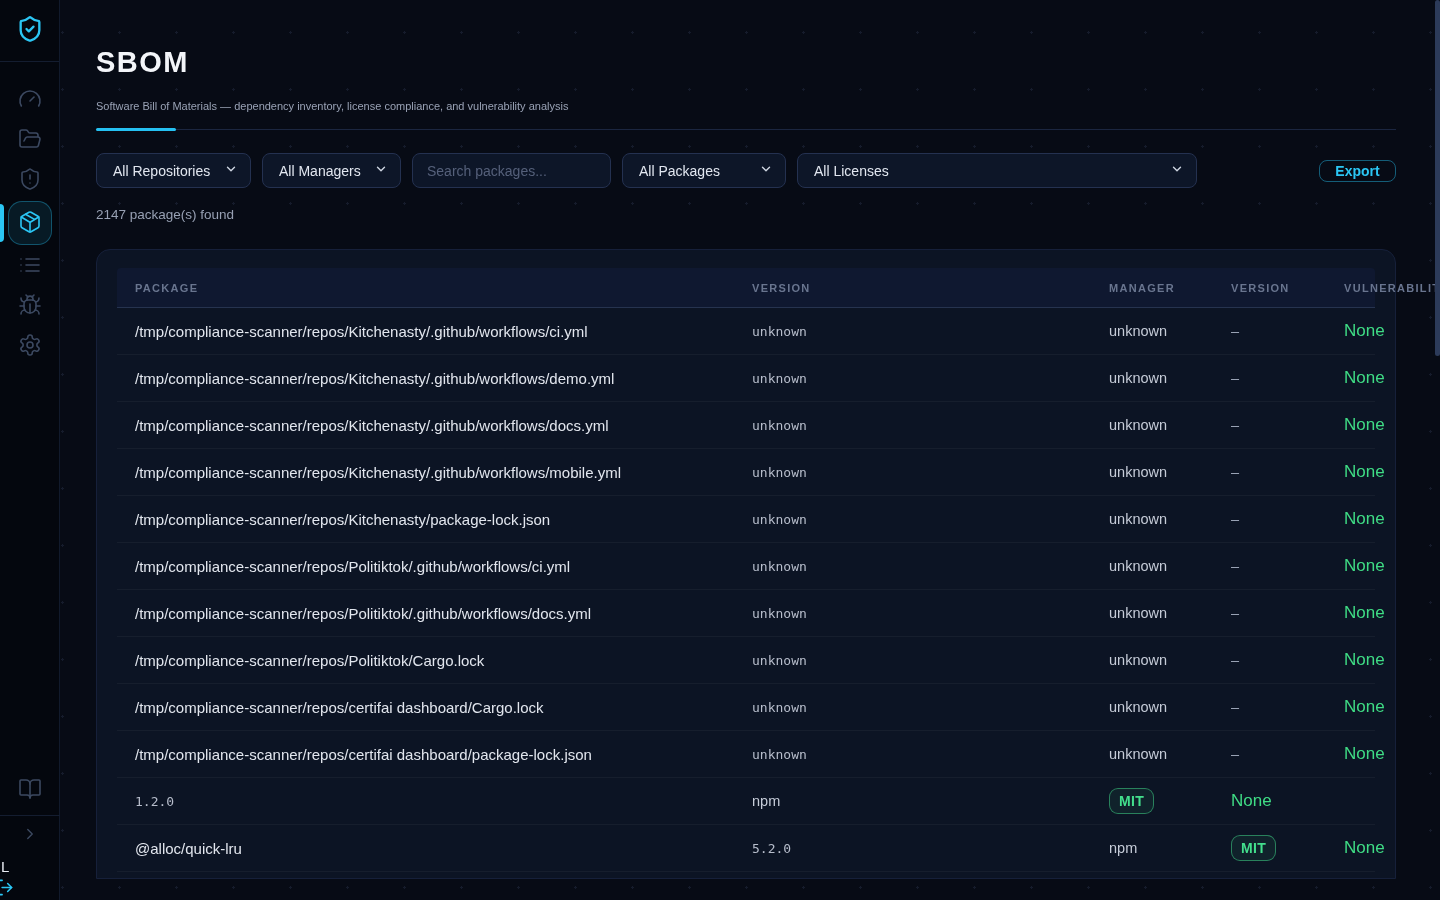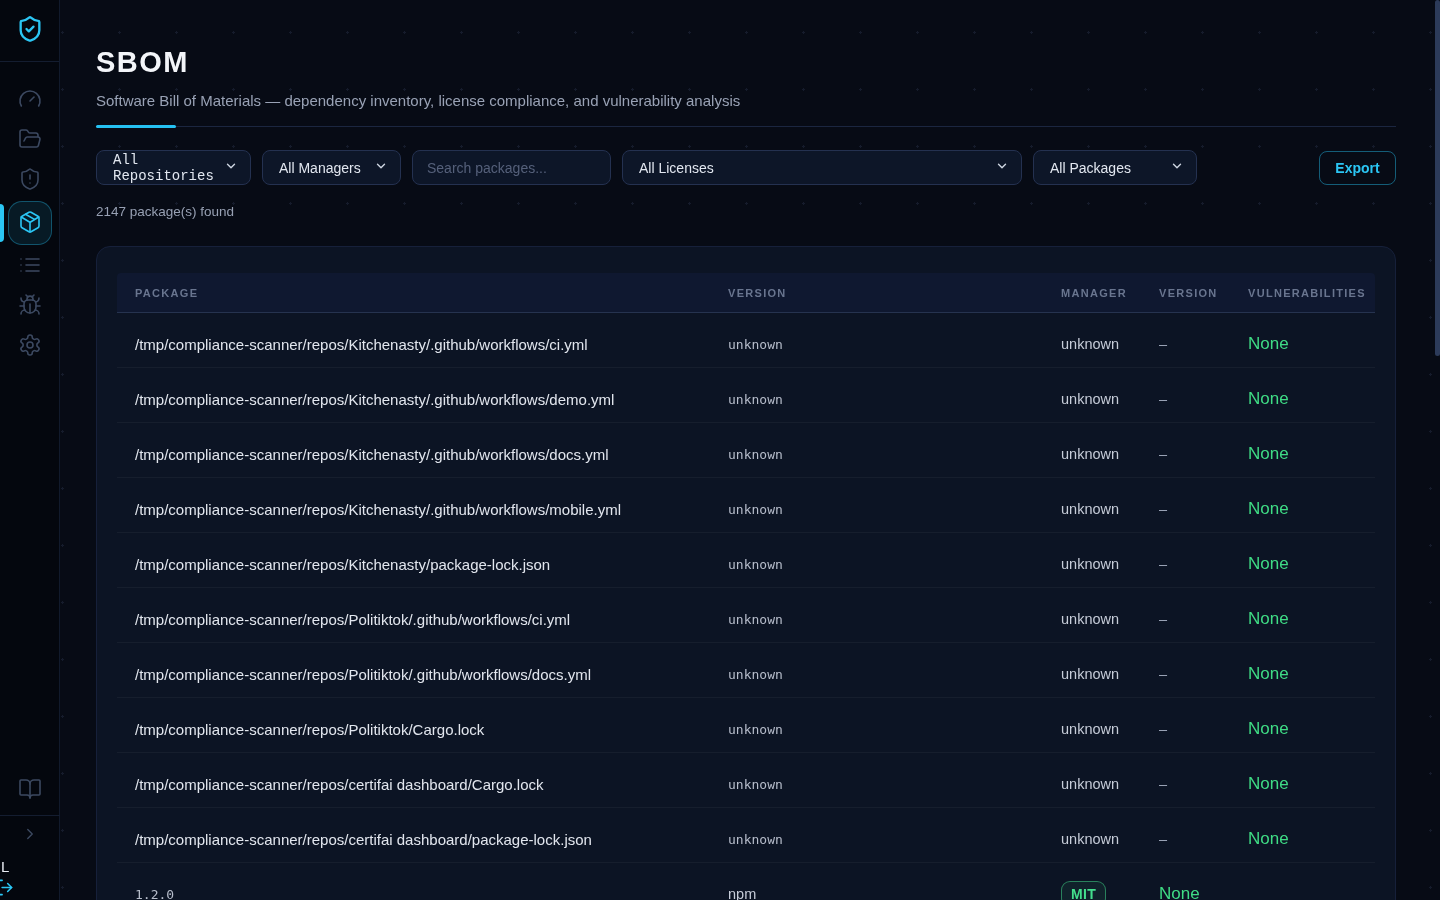--- a/index.html
+++ b/index.html
@@ -45,62 +45,62 @@
   .side-bottom svg { stroke:#3c4961; }
   .clipped-label { position:absolute; left:1px; top:858px; font-size:15px; color:#e9ecf3; z-index:6; }
   .clipped-logout { position:absolute; left:-5px; top:878px; z-index:6; }
   .clipped-logout svg { stroke:#2bc6f4; }
   
   .scroll-thumb { position:absolute; right:0; top:0; width:5px; height:356px;
     background:#2c3b5a; border-radius:3px; z-index:9; }
   
   .main { position:absolute; left:60px; top:16px; width:1380px; height:900px; padding:30px 44px 0 36px; }
   .page-title { font-size:29px; font-weight:800; letter-spacing:1.5px; color:#f3f5f9; }
-  .page-subtitle { margin-top:13px; font-size:15px; color:#99a2b5; }
+  .page-subtitle { margin-top:21px; font-size:11px; color:#99a2b5; }
   .title-rule { margin-top:15px; height:3px; position:relative; }
   .title-rule .line { position:absolute; left:0; right:0; bottom:0; height:1px; background:#1b2640; }
   .title-rule .accent { position:absolute; left:0; bottom:-1px; width:80px; height:3px; background:#25c1f2; border-radius:2px; }
   
   .tabs { margin-top:41px; display:flex; }
   .tab { background:none; border:none; cursor:pointer; font-family:inherit;
     font-size:15px; color:#99a2b5; padding:0 21px 15px 21px; position:relative; }
   .tab.active { color:#2bc6f4; font-weight:600; }
   .tab.active::after { content:""; position:absolute; left:0; right:0; bottom:0; height:3px; background:#25c1f2; }
   .tab + .tab { margin-left:24px; }
   
   .filterbar { margin-top:23px; display:flex; align-items:center; gap:11px; }
   .select {
     height:35px; background:#0d1628; border:1px solid #243150; border-radius:8px;
     display:flex; align-items:center; justify-content:space-between;
     padding:0 12px 0 16px; font-size:14px; color:#e2e7f0; cursor:pointer;
   }
   .select svg { stroke:#cfd6e2; margin-left:10px; flex:none; }
-  .sel-repos { width:155px;font-family:Liberation Mono, monospace; }
+  .sel-repos { width:155px; }
   .sel-managers { width:139px; }
   .sel-packages { width:164px; }
   .sel-licenses { width:400px; }
   .search-input {
     width:199px; height:35px; background:#0d1628; border:1px solid #243150; border-radius:8px;
     padding:0 14px; font-family:inherit; font-size:14px; color:#e2e7f0; outline:none;
   }
   .search-input::placeholder { color:#55607a; }
   .export-btn {
-    margin-left:auto; width:77px; height:34px; background:transparent; cursor:pointer;
+    margin-left:auto; width:77px; height:22px; background:transparent; cursor:pointer;
     border:1px solid rgba(37,193,242,0.45); border-radius:8px;
     color:#2bc6f4; font-family:inherit; font-size:14px; font-weight:600;
   }
   .results-count { margin-top:19px; font-size:13.5px; color:#97a0b3; }
   
   .card {
     margin-top:27px; background:#0c1424; border:1px solid #16203a;
     border-radius:14px 14px 0 0; padding-top:18px; min-height:630px;
   }
   .thead, .trow {
-    margin:8px 20px; padding:0 18px;
-    display:grid; grid-template-columns:593px 333px 98px 89px 1fr; align-items:center;
+    margin:0 20px; padding:0 18px;
+    display:grid; grid-template-columns:593px 333px 98px 89px 1fr; align-items:center;gap:24px;
   }
   .thead {
     height:40px; background:#0f1830; border-bottom:1px solid #26334f; border-radius:4px 4px 0 0;
   }
   .th { font-size:11px; font-weight:700; letter-spacing:1.3px; color:#69758f; }
   .trow { height:47px; border-bottom:1px solid rgba(255,255,255,0.045); }
   .td-package { font-size:15px; color:#e2e6ee; white-space:nowrap; overflow:hidden; }
   .mono { font-family:"DejaVu Sans Mono", monospace; font-size:13px; color:#b7bdcb; }
   .td-manager { font-size:14.5px; color:#c6ccd8; }
   .td-license { font-size:14.5px; color:#99a2b4; }
@@ -269,30 +269,30 @@
       </div>
       <div class="select sel-managers">
         <span>All Managers</span>
         <span>
           <svg width="14" height="14" viewBox="0 0 24 24" fill="none" stroke-width="2.4" stroke-linecap="round" stroke-linejoin="round">
               <path d="m6 9 6 6 6-6"></path>
             </svg>
         </span>
       </div>
       <input class="search-input" type="text" placeholder="Search packages..." style="">
-      <div class="select sel-licenses">
-        <span>All Licenses</span>
+      <div class="select sel-packages">
+        <span>All Packages</span>
         <span>
           <svg width="14" height="14" viewBox="0 0 24 24" fill="none" stroke-width="2.4" stroke-linecap="round" stroke-linejoin="round">
               <path d="m6 9 6 6 6-6"></path>
             </svg>
         </span>
       </div>
-      <div class="select sel-packages">
-        <span>All Packages</span>
+      <div class="select sel-licenses">
+        <span>All Licenses</span>
         <span>
           <svg width="14" height="14" viewBox="0 0 24 24" fill="none" stroke-width="2.4" stroke-linecap="round" stroke-linejoin="round">
               <path d="m6 9 6 6 6-6"></path>
             </svg>
         </span>
       </div>
       <button class="export-btn">Export</button>
     </div>
 
     <div class="results-count">2147 package(s) found</div>

